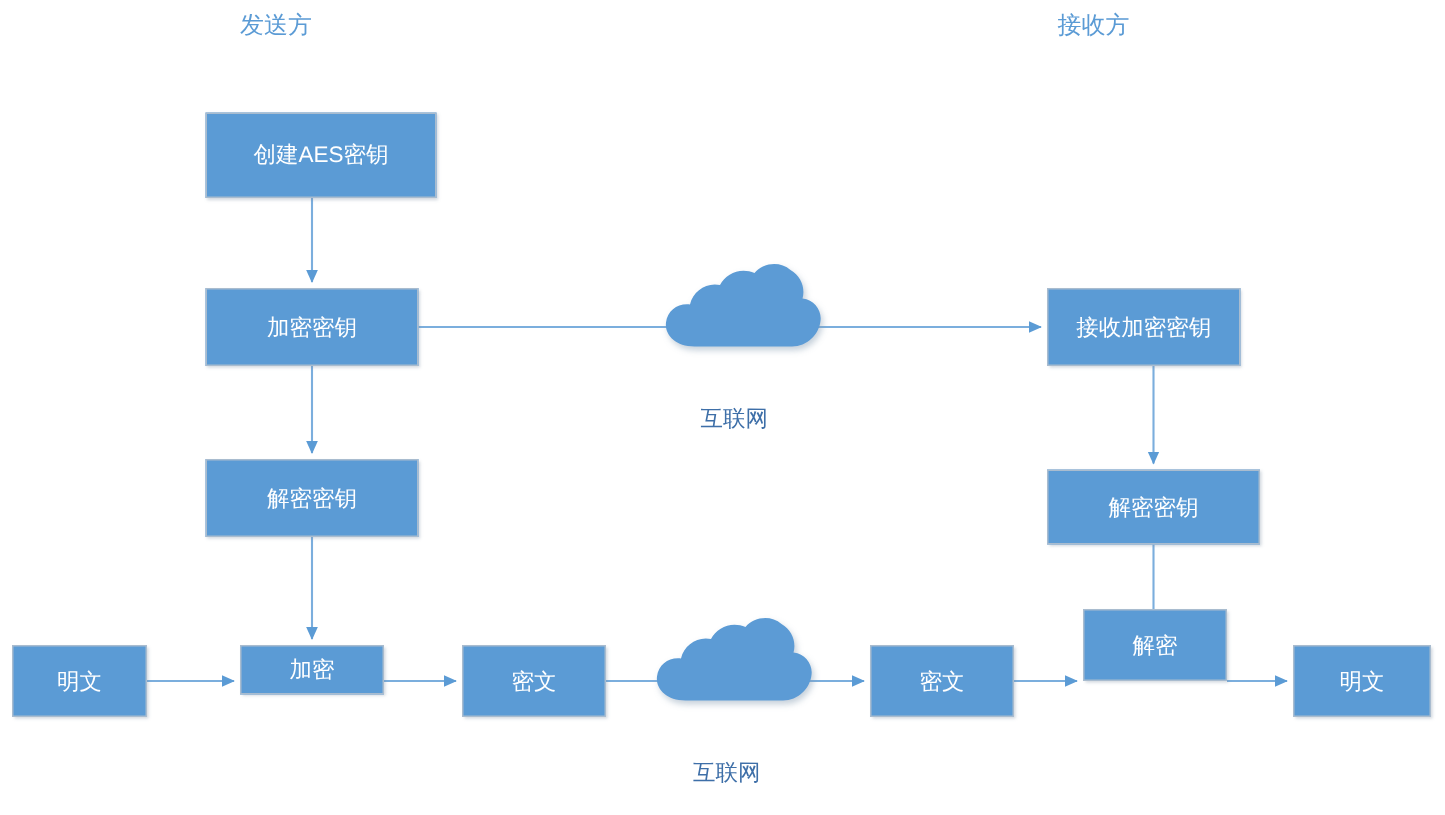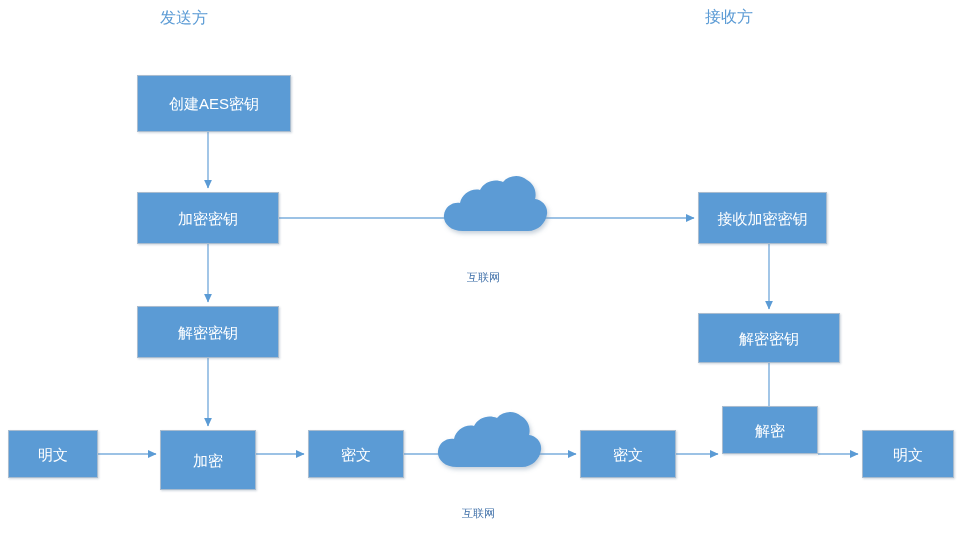--- a/index.html
+++ b/index.html
@@ -44,21 +44,21 @@
   .lane-title {
     position: absolute;
     color: #5B9BD5;
     font-size: 16px;
     line-height: 1;
     white-space: nowrap;
   }
   .cloud-label {
     position: absolute;
     color: #3E6FA8;
-    font-size: 11px;
+    font-size: 15px;
     line-height: 1;
     white-space: nowrap;
   }
 </style>
 </head>
 <body>
 
 <div id="canvas">
 
   <svg id="wires" viewBox="0 0 963 543" xmlns="http://www.w3.org/2000/svg">
@@ -127,21 +127,21 @@
   <div class="node" style="left:137px; top:192px; width:142px; height:52px;">加密密钥</div>
 
   <div class="node" style="left:137px; top:306px; width:142px; height:52px;">解密密钥</div>
 
   <div class="node" style="left:698px; top:192px; width:129px; height:52px;">接收加密密钥</div>
 
   <div class="node" style="left:698px; top:313px; width:142px; height:50px;">解密密钥</div>
 
   <div class="node" style="left:8px; top:430px; width:90px; height:48px;">明文</div>
 
-  <div class="node" style="left:160px; top:430px; width:96px; height:60px;">加密</div>
+  <div class="node" style="left:160px; top:430px; width:96px; height:33px;">加密</div>
 
   <div class="node" style="left:308px; top:430px; width:96px; height:48px;">密文</div>
 
   <div class="node" style="left:580px; top:430px; width:96px; height:48px;">密文</div>
 
   <div class="node" style="left:722px; top:406px; width:96px; height:48px;">解密</div>
 
   <div class="node" style="left:862px; top:430px; width:92px; height:48px;">明文</div>
 
   <div class="cloud-label" style="left:467px; top:272px;">互联网</div>

